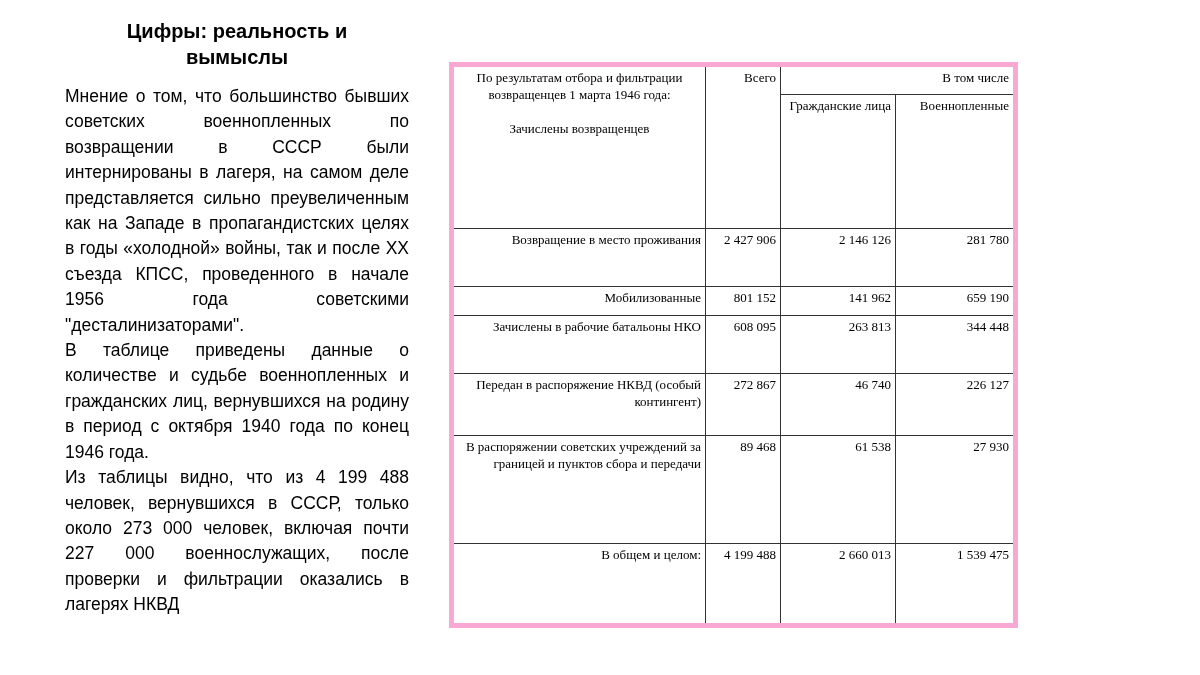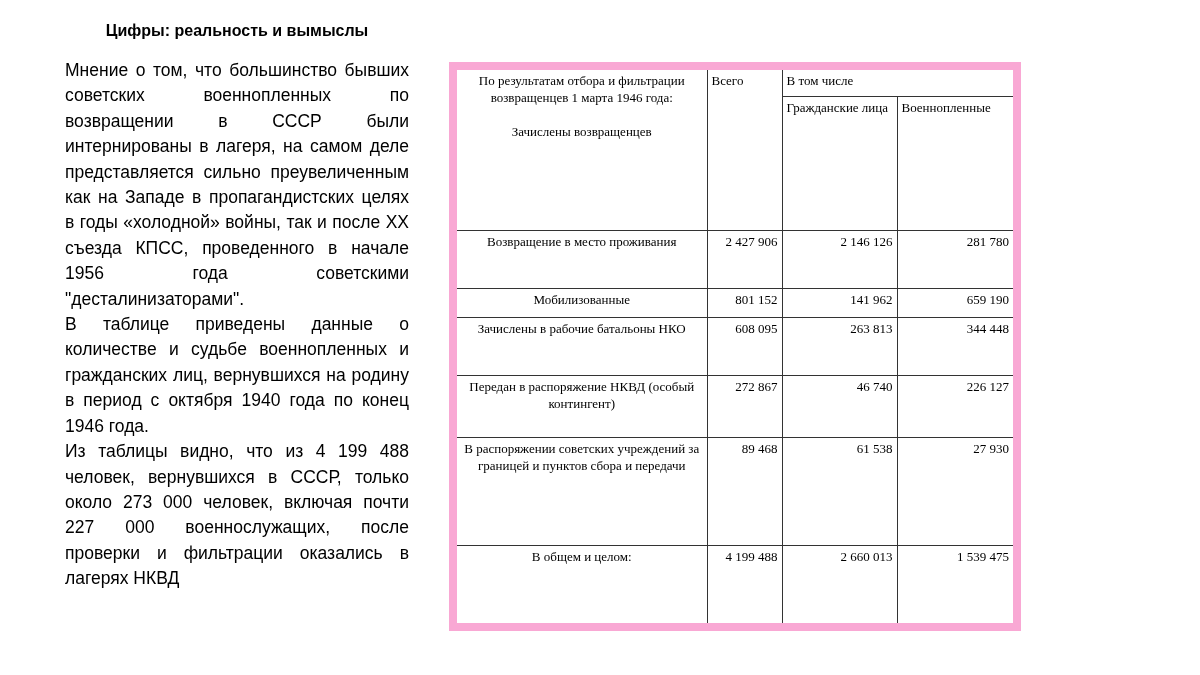--- a/index.html
+++ b/index.html
@@ -5,53 +5,53 @@
   * { margin:0; padding:0; box-sizing:border-box; }
   html,body { width:1200px; height:675px; background:#ffffff; overflow:hidden; }
   body { position:relative; color:#000; }
 
   
   .left-col{
     position:absolute; left:65px; top:18px; width:344px;
     font-family:"Liberation Sans", sans-serif;
   }
   .page-title{
-    font-size:16px; font-weight:bold; line-height:26px;
+    font-size:20px; font-weight:bold; line-height:26px;
     text-align:center; max-width:280px; margin:0 auto 14px auto;
   }
   .body-text p{
     font-size:17.5px; line-height:25.4px;
     text-align:justify;
   }
 
   
   table.data-table{
     position:absolute; left:449px; top:62px;
     width:564px; border-collapse:collapse; table-layout:fixed;
     font-family:"Liberation Serif", serif;
-    border:8px solid #f9a8d4;
+    border:5px solid #f9a8d4;
   }
   .data-table td{
     border:1px solid #333;
     vertical-align:top;
     font-size:13px; line-height:1.32;
     padding:2px 4px;
     overflow:hidden;
   }
   .col-cat{width:254px;} .col-tot{width:75px;}
   .col-civ{width:115px;} .col-pow{width:120px;}
 
   tr.hdr1{height:30px;} tr.hdr2{height:134px;}
   tr.d0{height:58px;} tr.d1{height:29px;} tr.d2{height:58px;padding-left:33px;}
   tr.d3{height:62px;padding-left:12px;} tr.d4{height:108px;margin-left:40px;} tr.d5{height:82px;}
 
-  td.th{ text-align:left; }
+  td.th{ text-align:right; }
   td.cat-head{ text-align:center; }
   .cat-head-sub{ margin-top:17px; }
-  td.cell-cat{ text-align:center; }
+  td.cell-cat{ text-align:right; }
   td.cell-num{ text-align:right; }
 </style>
 </head>
 <body>
 
 <div class="left-col">
   <h1 class="page-title">Цифры: реальность и вымыслы</h1>
   <div class="body-text">
     <p>Мнение о том, что большинство бывших советских военнопленных по возвращении в СССР были интернированы в лагеря, на самом деле представляется сильно преувеличенным как на Западе в пропагандистских целях в годы «холодной» войны, так и после XX съезда КПСС, проведенного в начале 1956 года советскими "десталинизаторами".</p>
     <p>В таблице приведены данные о количестве и судьбе военнопленных и гражданских лиц, вернувшихся на родину в период с октября 1940 года по конец 1946 года.</p>

